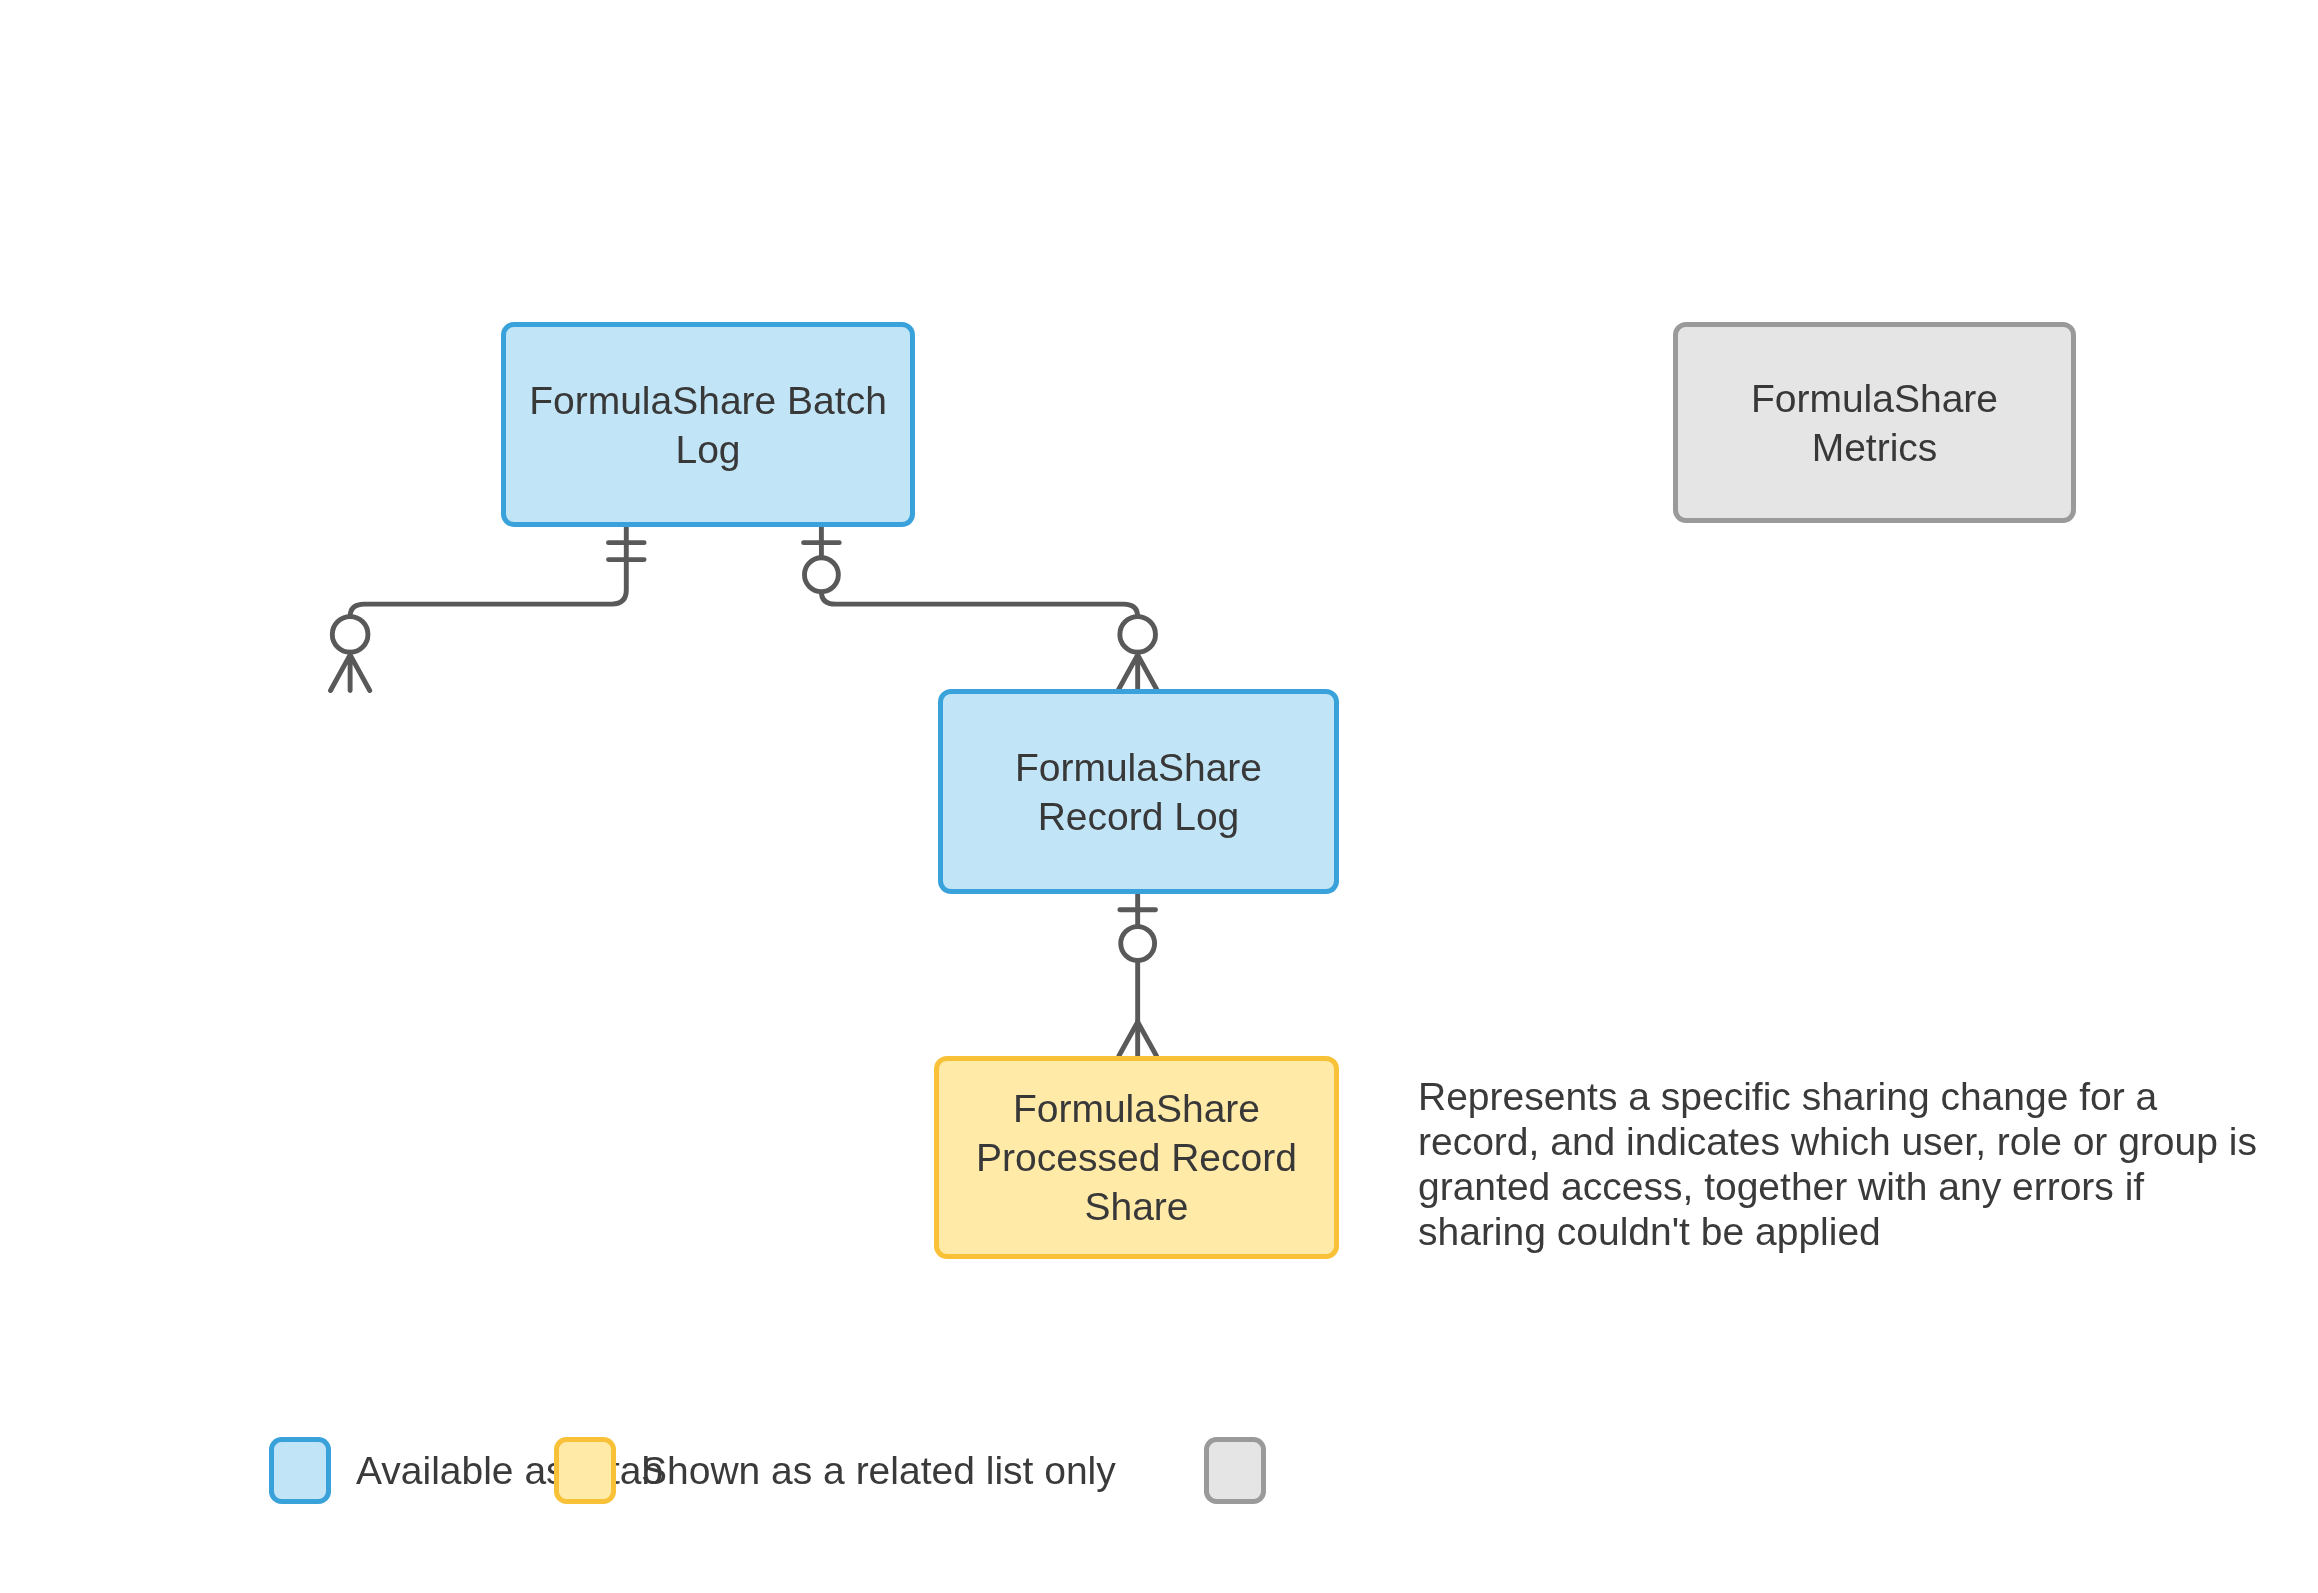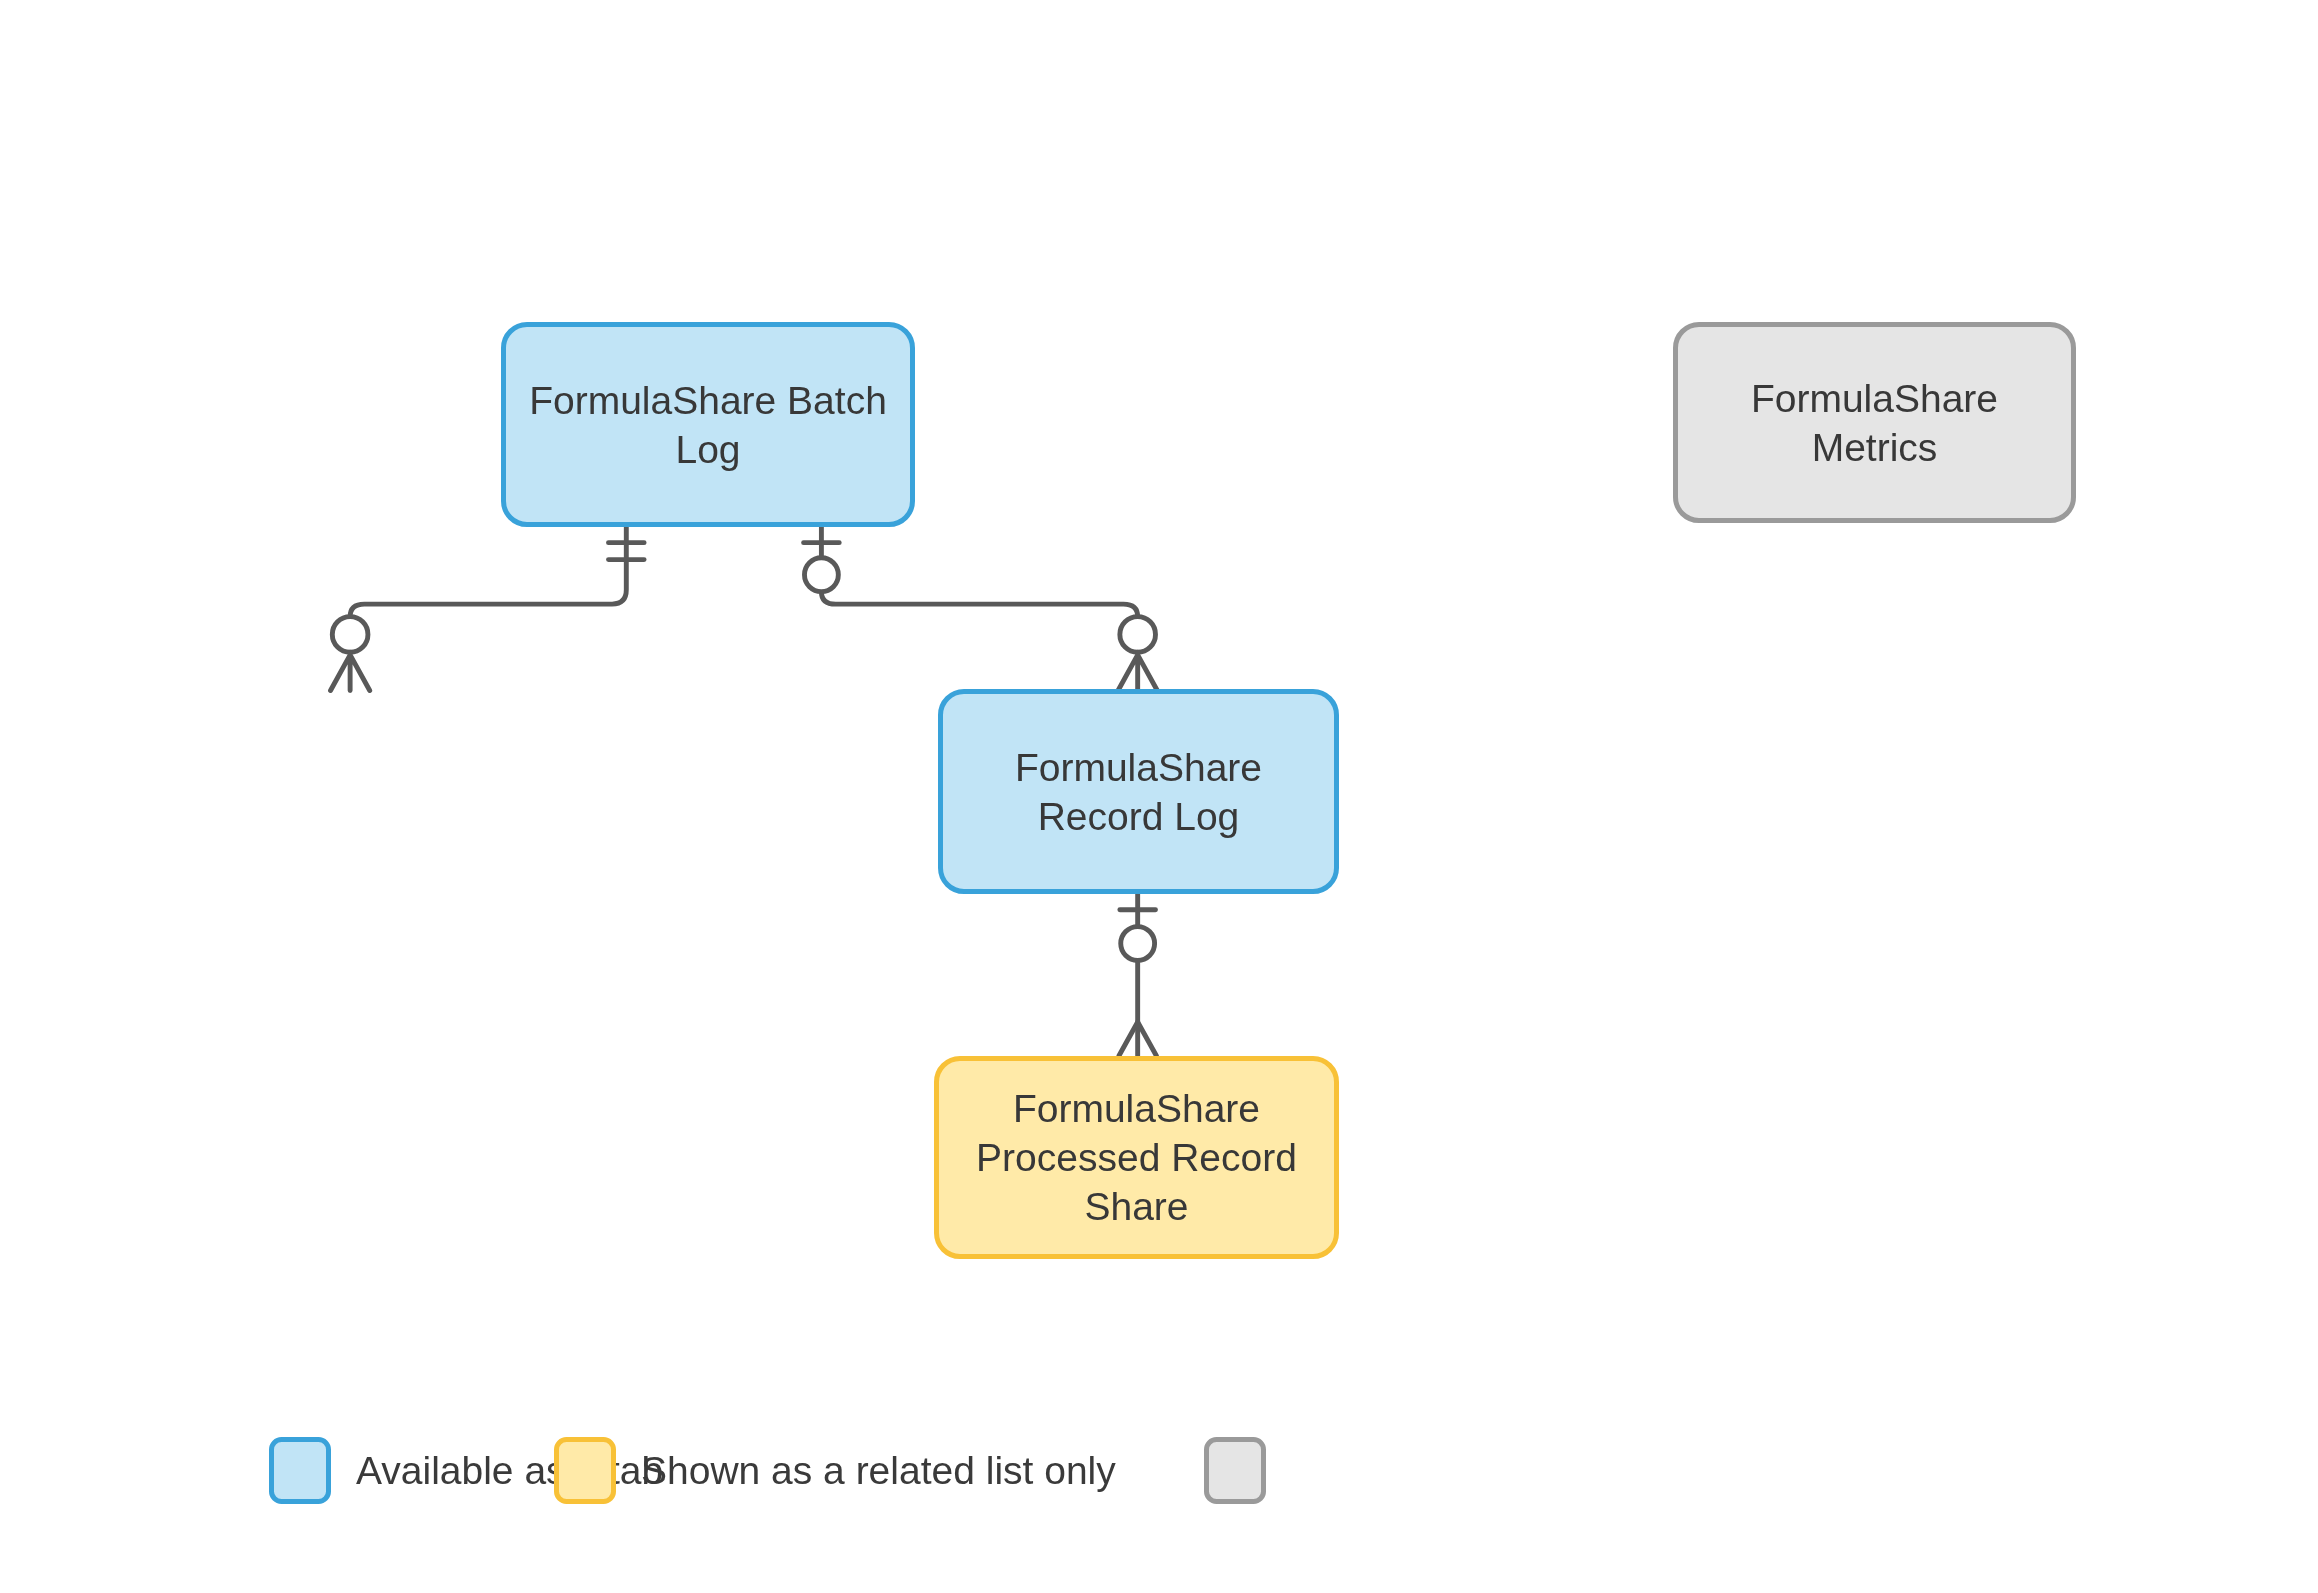--- a/index.html
+++ b/index.html
@@ -9,21 +9,21 @@
     --connector:#595959; --text:#383838;
   }
   html,body{margin:0;padding:0;background:#ffffff;}
   body{font-family:"Liberation Sans", sans-serif; color:var(--text);}
   .canvas{position:relative;width:2319px;height:1594px;background:#ffffff;overflow:hidden;}
 
   .connectors{position:absolute;left:0;top:0;pointer-events:none;}
 
   .entity{
     position:absolute;box-sizing:border-box;
-    border:5.3px solid;border-radius:26px;
+    border:5.3px solid;border-radius:13px;
     display:flex;align-items:center;justify-content:center;
     font-size:39px;line-height:49px;text-align:center;
   }
   .entity-label{white-space:pre-line;}
   .entity.blue{background:var(--tab-fill);border-color:var(--tab-border);}
   .entity.yellow{background:var(--related-fill);border-color:var(--related-border);}
   .entity.gray{background:var(--system-fill);border-color:var(--system-border);}
 
   #batch-log{left:501px;top:322px;width:414px;height:205px;}
   #rule-in-batch{left:134px;top:690px;width:438px;height:200px;}
@@ -96,20 +96,24 @@
     <span class="entity-label">FormulaShare
 Processed Record
 Share</span>
   </div>
 
   <div class="entity gray" id="metrics">
     <span class="entity-label">FormulaShare
 Metrics</span>
   </div>
 
+  <div class="note" id="note-processed">Represents a specific sharing change for a
+record, and indicates which user, role or group is
+granted access, together with any errors if
+sharing couldn't be applied</div>
 
   <div class="legend-item" id="legend-tab">
     <span class="swatch blue"></span>
     <span class="legend-label">Available as a tab</span>
   </div>
   <div class="legend-item" id="legend-related">
     <span class="swatch yellow"></span>
     <span class="legend-label">Shown as a related list only</span>
   </div>
   <div class="legend-item" id="legend-system">

